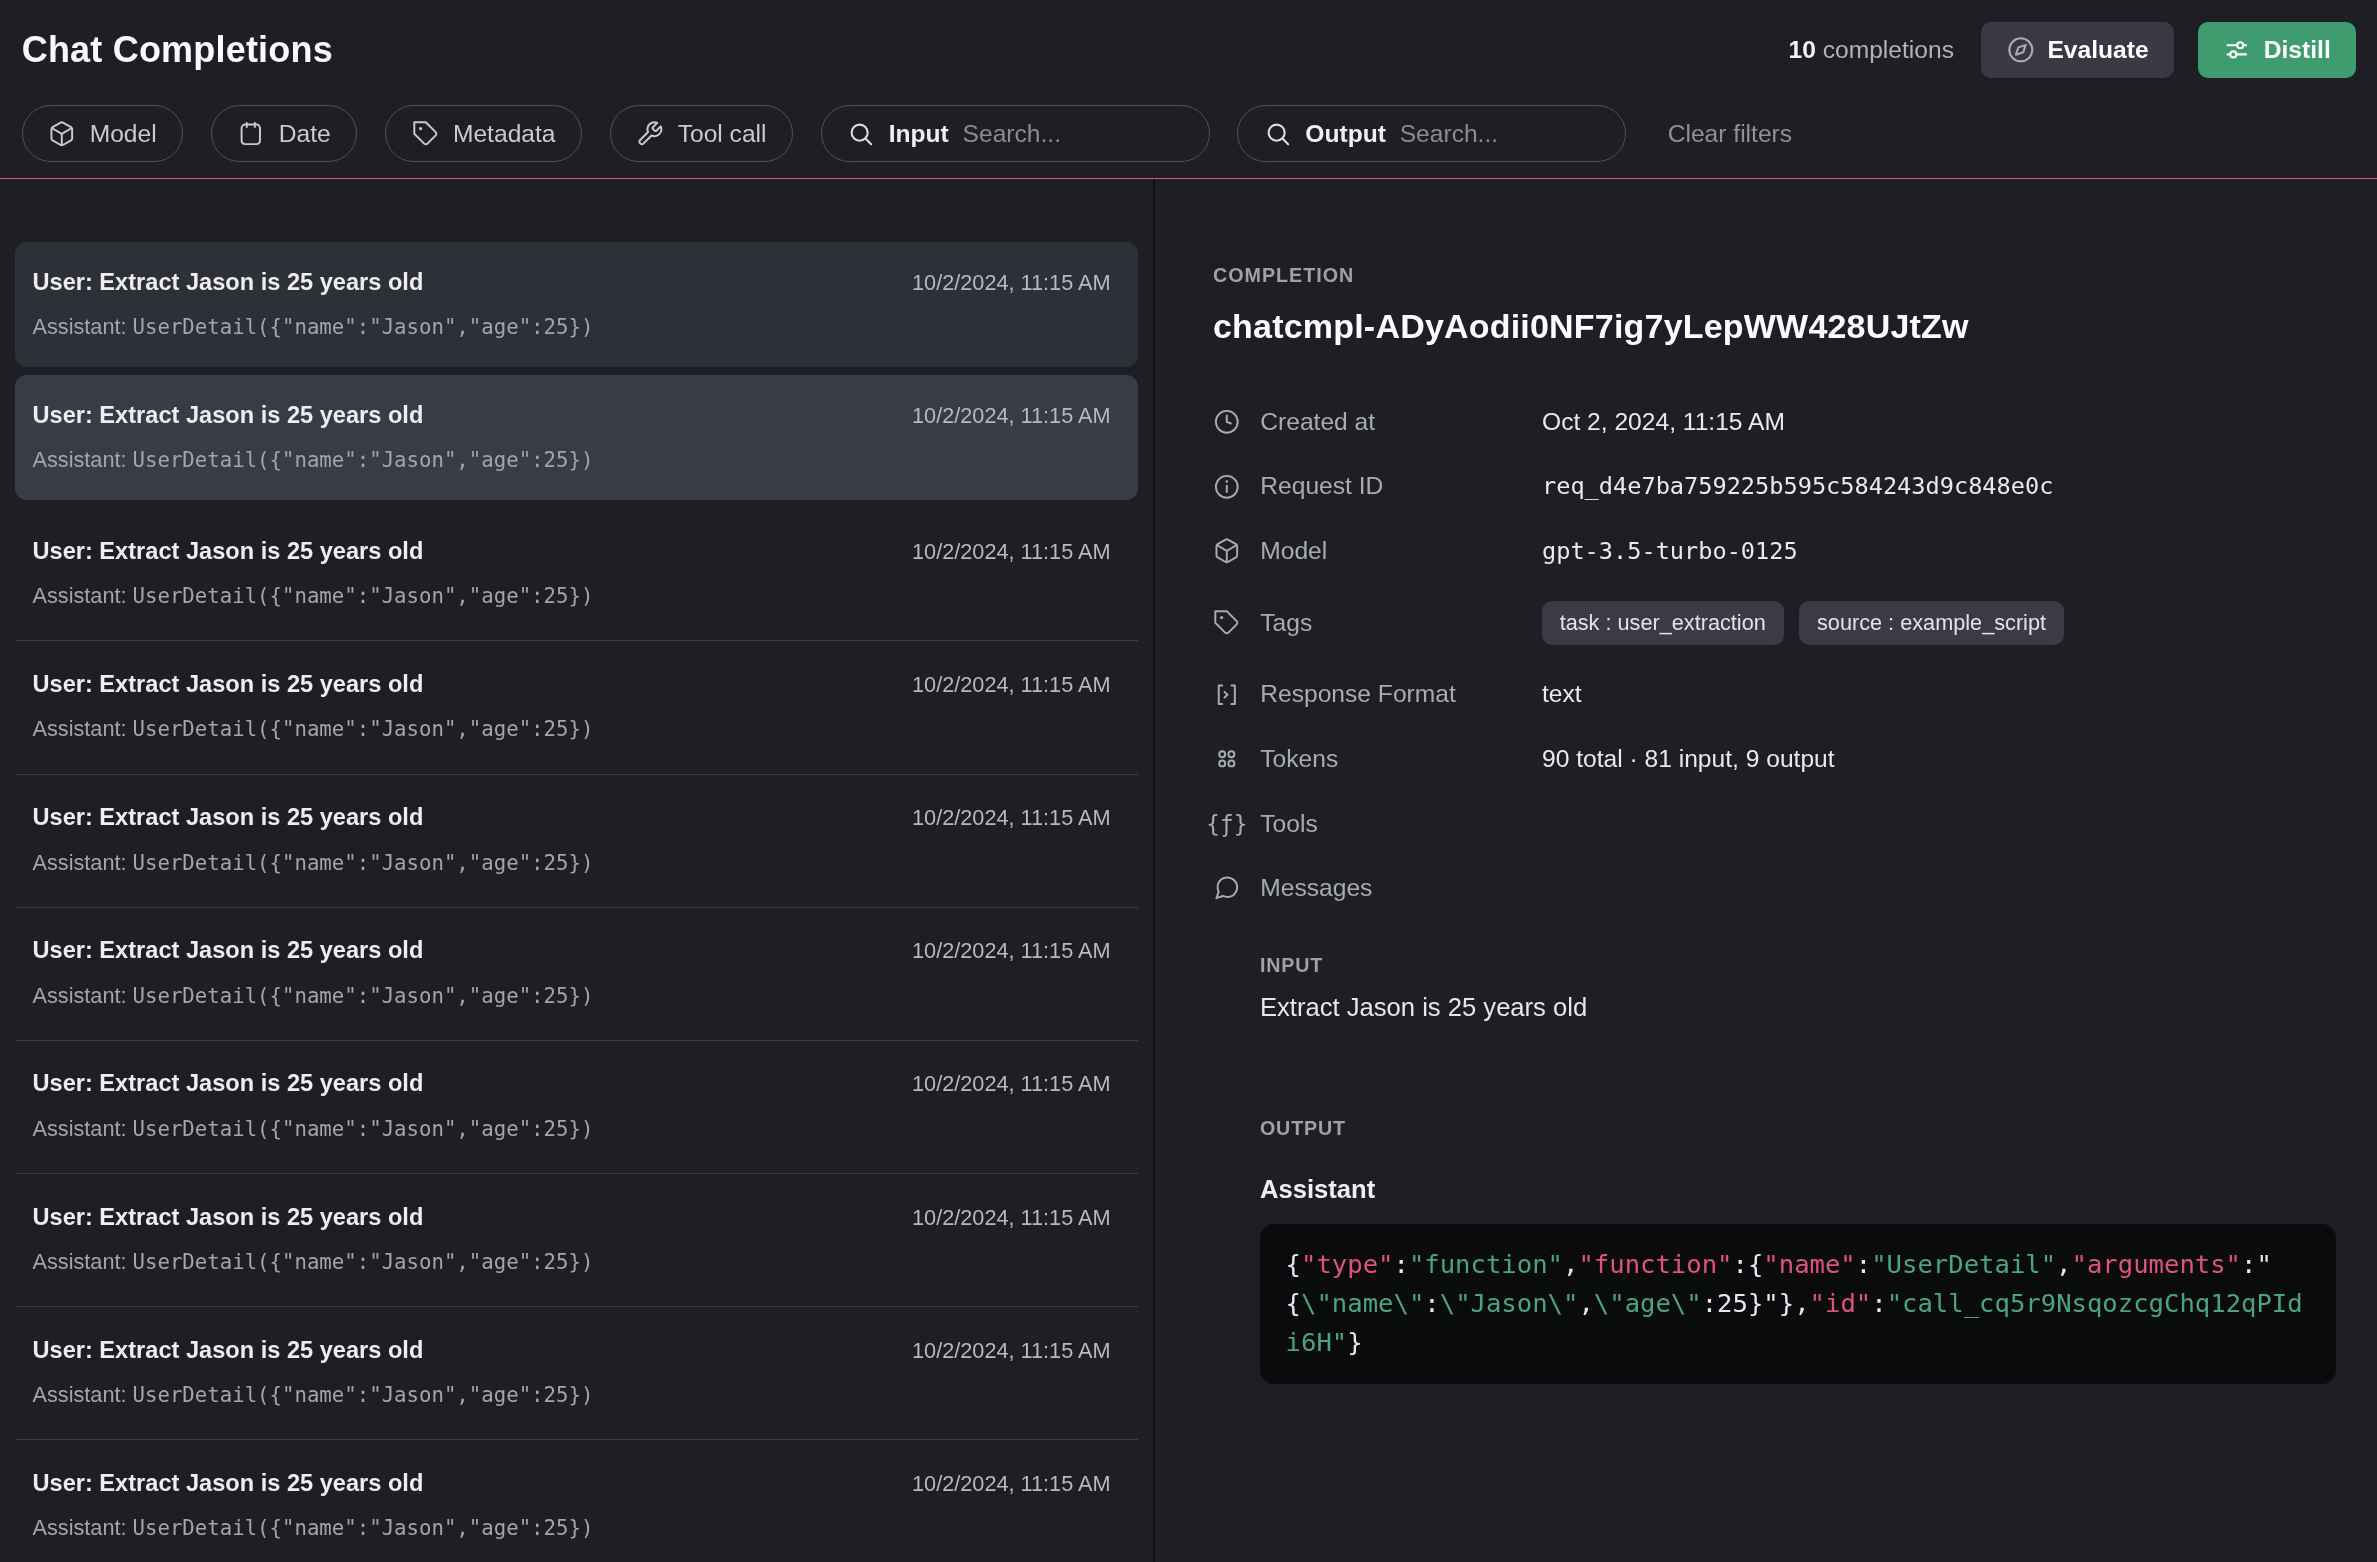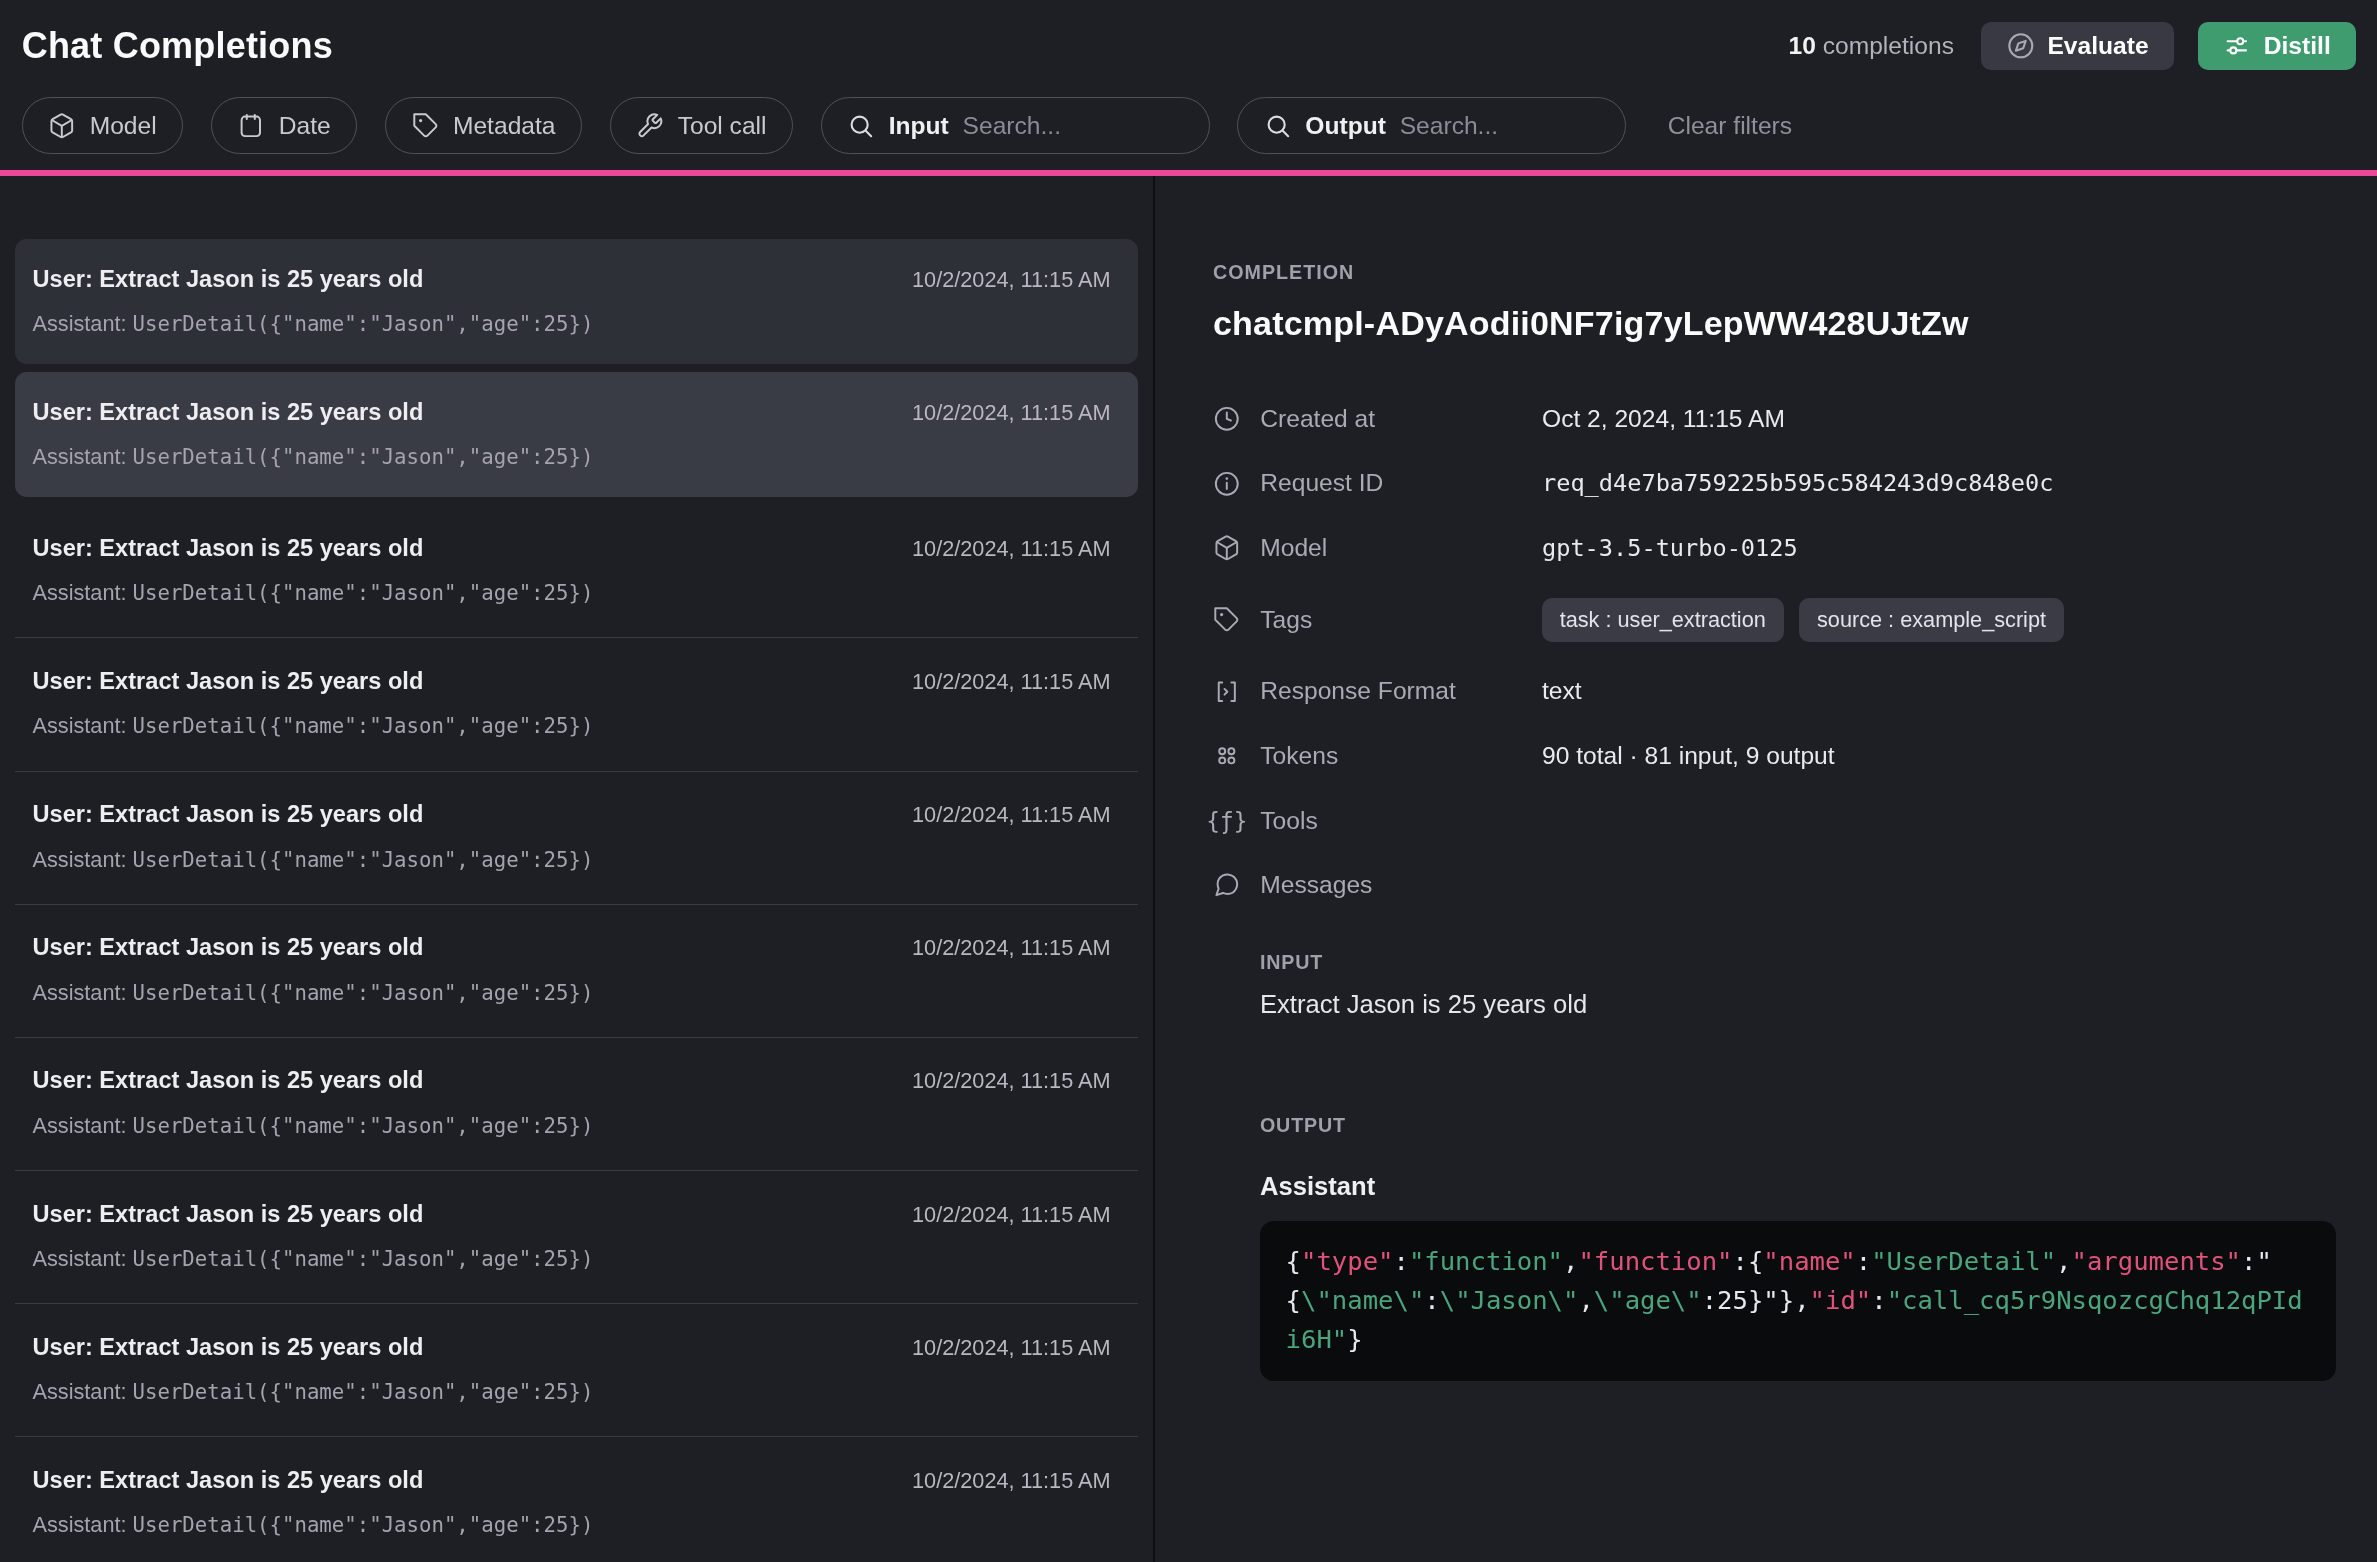--- a/index.html
+++ b/index.html
@@ -6,27 +6,27 @@
   html,body { width:2378px; height:1562px; overflow:hidden; }
   body {
     background:#1e1f24;
     font-family:"Liberation Sans", sans-serif;
     color:#ededf1;
     -webkit-font-smoothing:antialiased;
   }
   .mono { font-family:"DejaVu Sans Mono", monospace; }
 
   
-  .header { padding:21.7px 21.7px 0 21.7px; border-bottom:6px solid #ec4899; }
+  .header { padding:21.7px 21.7px 0 21.7px; border-bottom:1px solid #ec4899; }
   .topbar { display:flex; align-items:center; justify-content:space-between; }
   .page-title { font-size:36px; font-weight:700; color:#fafafc; letter-spacing:0.2px; }
   .topbar-right { display:flex; align-items:center; gap:23.6px; }
   .count { font-size:24.6px; color:#b1b2ba; margin-right:3.9px; }
   .count b { color:#f2f2f6; font-weight:700; }
-  .btn { display:inline-flex; align-items:center; gap:12.8px; height:48px; padding:0 25.6px;
+  .btn { display:inline-flex; align-items:center; gap:12.8px; height:56px; padding:0 25.6px;
          border:none; border-radius:9.9px; font-family:inherit; font-size:24.6px; font-weight:600;
          color:#fff; cursor:pointer; }
   .btn-dark { background:#383943; }
   .btn-green { background:#3f9c6e; }
   .btn svg { width:27.6px; height:27.6px; }
 
   
   .filterbar { display:flex; align-items:center; gap:27.6px; margin:27.6px 0 0 0; padding-bottom:15.8px; }
   .pill { display:inline-flex; align-items:center; gap:13.8px; height:57px; padding:0 25.6px;
           border:1.5px solid #4f505a; border-radius:984px; background:transparent;

